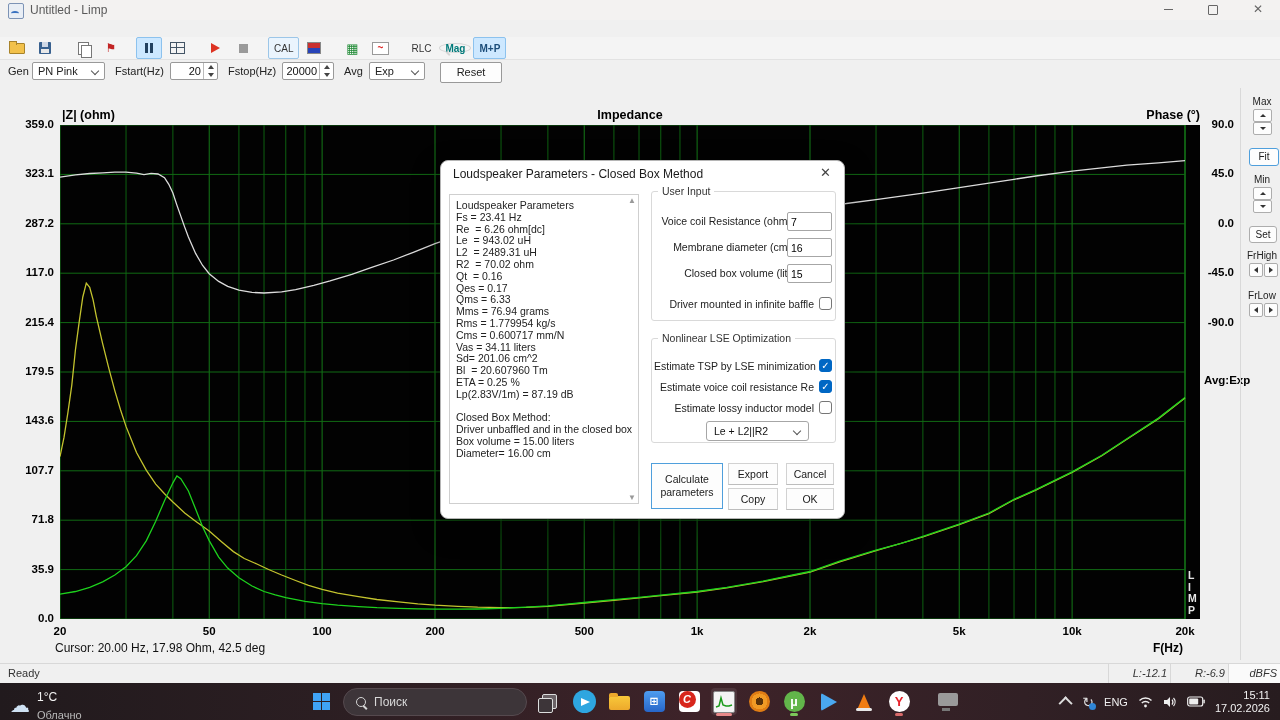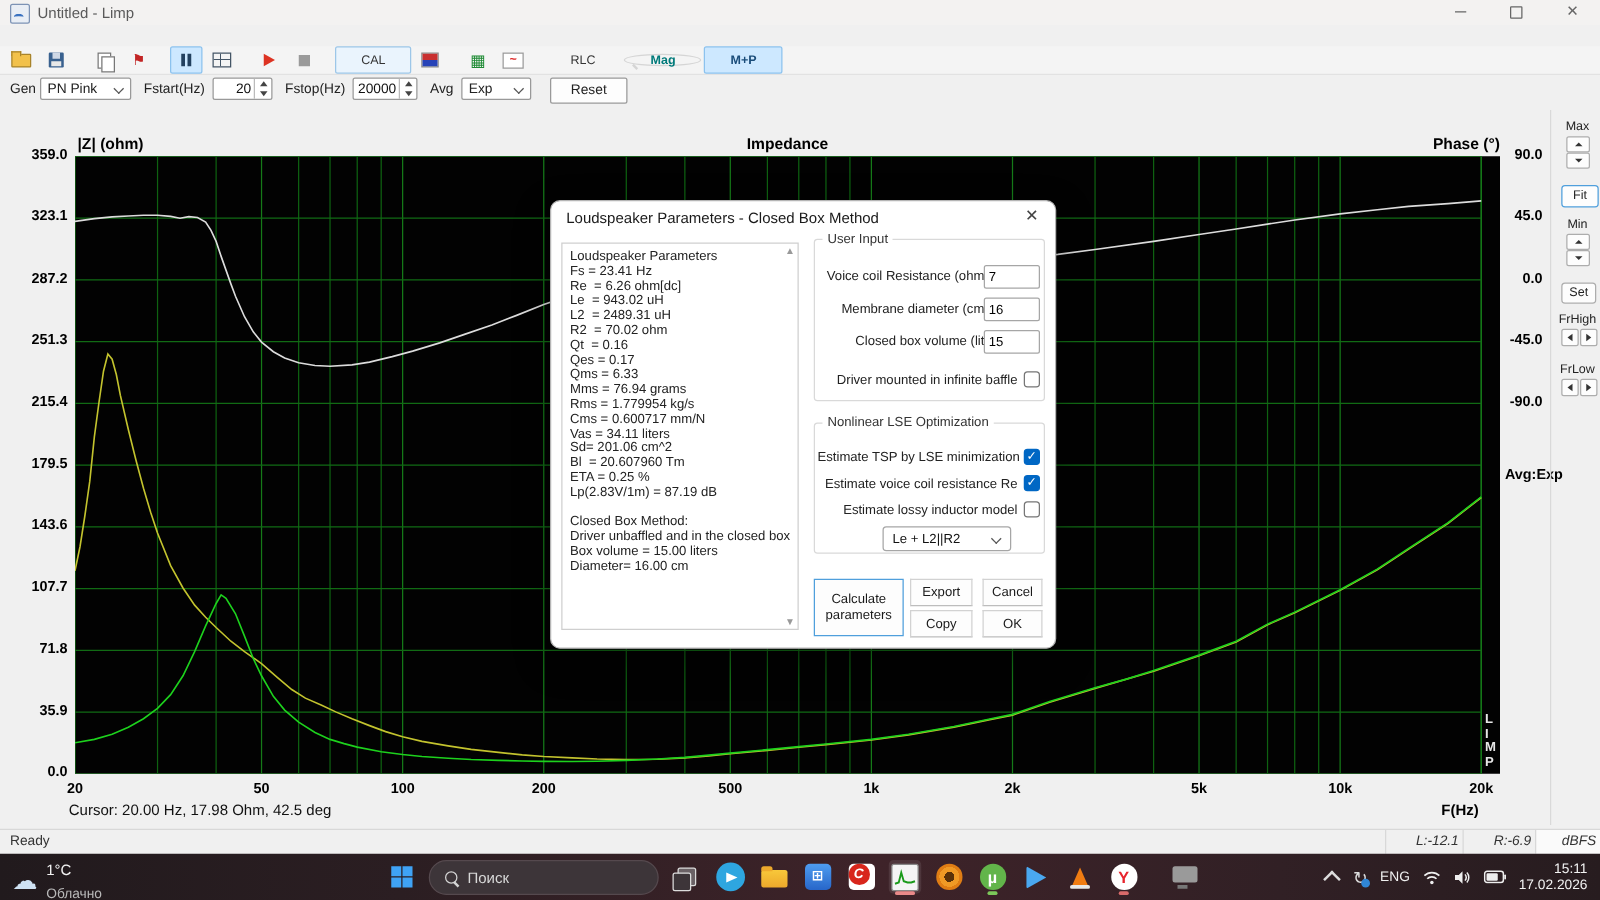--- a/index.html
+++ b/index.html
@@ -15,21 +15,21 @@
   .wbtn .bar{display:inline-block;width:9px;height:1px;background:#666;vertical-align:middle;}
   .wbtn .box{display:inline-block;width:8px;height:8px;border:1px solid #666;border-radius:1px;vertical-align:middle;}
   
   .menubar{position:absolute;left:0;top:20px;width:1280px;height:17px;background:#f3f2f1;font-size:12px;}
   .menu-item{display:inline-block;padding:1px 8px;color:#333;}
   
   .toolbar{position:absolute;left:0;top:37px;width:1280px;height:23px;background:#f4f4f4;border-bottom:1px solid #e2e2e2;display:flex;align-items:center;padding-left:4px;box-sizing:border-box;}
   .tb{width:24px;height:20px;border:1px solid transparent;border-radius:2px;display:flex;align-items:center;justify-content:center;margin-right:2px;position:relative;}
   .tb.gap{margin-left:10px;}
   .tb.active{background:#cde8ff;border-color:#8cc2ee;}
-  .tb.txt{width:auto;padding:0 20px;font-size:10px;color:#333;}
+  .tb.txt{width:auto;padding:0 5px;font-size:10px;color:#333;}
   .tb.cal{border-color:#9cc6e8;background:#eaf4fd;}
   .tb.mag{color:#007a7a;font-weight:bold;}
   .tb.mp{background:#cde8ff;border-color:#8cc2ee;color:#1b4d7a;font-weight:bold;}
   .ic-folder{width:14px;height:9px;background:#f2c14b;border:1px solid #a8832a;border-radius:1px;position:relative;}
   .ic-folder:before{content:"";position:absolute;left:-1px;top:-3px;width:6px;height:3px;background:#f2c14b;border:1px solid #a8832a;border-bottom:none;}
   .ic-save{width:12px;height:12px;background:#39618f;border-radius:1px;position:relative;}
   .ic-save:before{content:"";position:absolute;left:3px;top:0;width:6px;height:5px;background:#cfd8e6;}
   .ic-save:after{content:"";position:absolute;left:2px;bottom:1px;width:8px;height:4px;background:#e8e8e8;}
   .ic-copy{width:9px;height:11px;background:#fff;border:1px solid #777;position:relative;}
   .ic-copy:before{content:"";position:absolute;left:2px;top:2px;width:9px;height:11px;background:#fff;border:1px solid #777;}
@@ -339,21 +339,21 @@
         <i>
           <span class="tri-l"></span>
         </i>
         <i>
           <span class="tri-r"></span>
         </i>
       </span>
   <span class="ylab" style="top: 34px;">359.0</span>
       <span class="ylab" style="top: 83.4px;">323.1</span>
       <span class="ylab" style="top: 132.8px;">287.2</span>
-      <span class="ylab" style="top: 182.2px;">251.3</span>
+      <span class="ylab" style="top: 182.2px;">117.0</span>
       <span class="ylab" style="top: 231.6px;">215.4</span>
       <span class="ylab" style="top: 281px;">179.5</span>
       <span class="ylab" style="top: 330.4px;">143.6</span>
       <span class="ylab" style="top: 379.8px;">107.7</span>
       <span class="ylab" style="top: 429.2px;">71.8</span>
       <span class="ylab" style="top: 478.6px;">35.9</span>
       <span class="ylab" style="top: 528px;">0.0</span>
       <span class="yrlab" style="top: 34px;">90.0</span>
       <span class="yrlab" style="top: 83.4px;">45.0</span>
       <span class="yrlab" style="top: 132.8px;">0.0</span>

